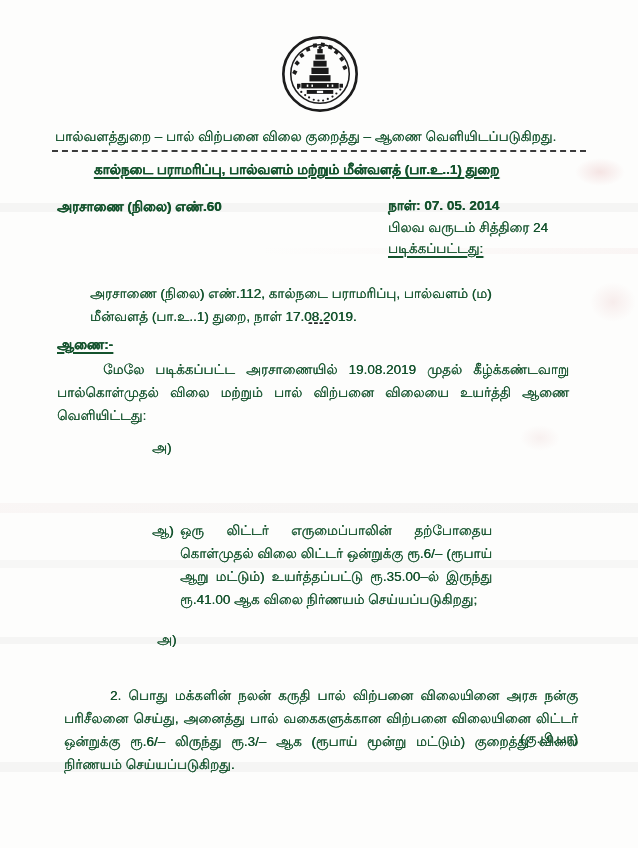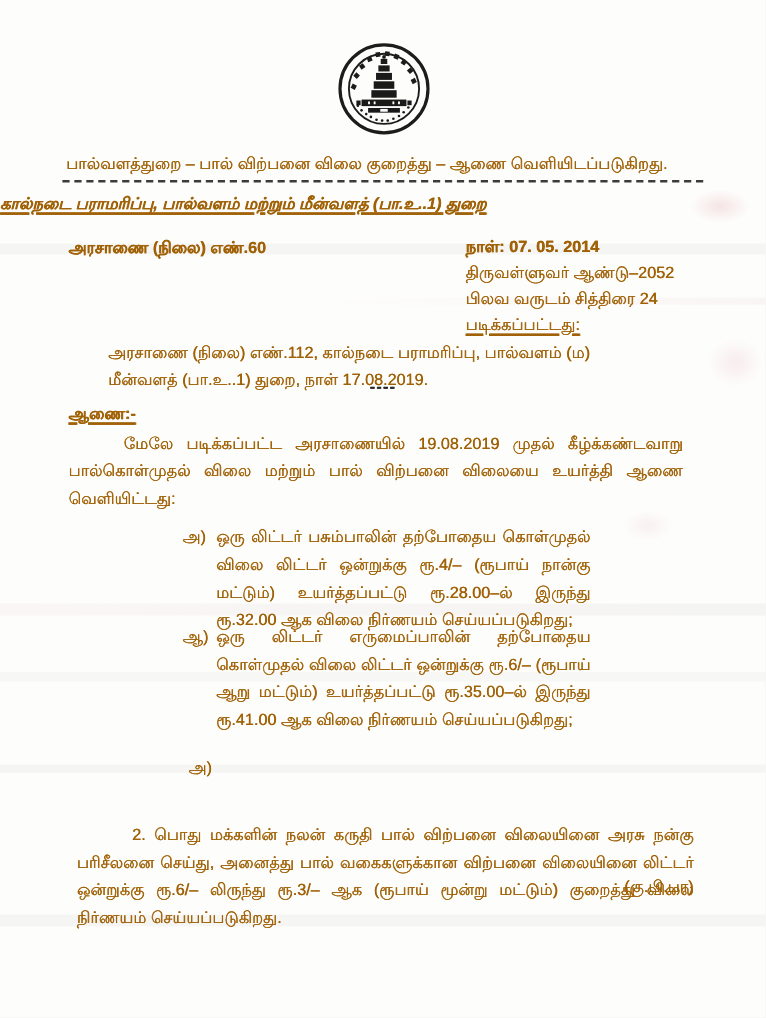--- a/index.html
+++ b/index.html
@@ -25,35 +25,35 @@
   .b6{top:762px;height:10px;background:rgba(0,0,0,0.030);}
   .smudge{position:absolute;pointer-events:none;border-radius:50%;}
   .s1{left:575px;top:158px;width:50px;height:28px;background:radial-gradient(closest-side,rgba(215,140,140,0.22),rgba(215,140,140,0));}
   .s2{left:590px;top:282px;width:46px;height:40px;background:radial-gradient(closest-side,rgba(215,150,150,0.16),rgba(215,150,150,0));}
   .s3{left:520px;top:425px;width:40px;height:26px;background:radial-gradient(closest-side,rgba(210,150,150,0.12),rgba(210,150,150,0));}
 
   .txt{
     position:absolute;
     font-size:13.5px;
     line-height:23px;
-    color:#a16207;
+    color:#14532d;
     text-shadow:0.35px 0 0 currentColor; 
   }
   .bold{font-weight:700;}
   .just{text-align:justify;}
   .und{text-decoration:underline;text-underline-offset:3px;text-decoration-thickness:1.5px;}
 
   .emblem{position:absolute;left:281px;top:34px;width:78px;height:80px;}
 
   .subject{left:55px;top:125px;width:525px;}
   .dashline{
     position:absolute;left:52px;top:150px;width:534px;height:0;
     border-top:2.5px dashed #3b3b3b;
   }
-  .dept{left:0;top:158px;width:593px;text-align:left;font-style:italic;}
+  .dept{left:0;top:158px;width:593px;text-align:center;}
   .go-no{left:57px;top:195px;}
   .dateblock{left:388px;top:195px;line-height:21.5px;}
   .ref{left:90px;top:282px;width:462px;}
   .sepsmall{left:280px;top:311px;width:78px;text-align:center;letter-spacing:1px;font-weight:700;color:#2a2a2a;}
   .orderlbl{left:57px;top:333px;}
   .para1{left:57px;top:358px;width:512px;text-indent:46px;}
   .h-i{left:163px;top:407px;}
   .h-ii{left:141px;top:601px;}
   .mk{width:28px;}
   .mk1a{left:152px;top:436px;}
@@ -141,36 +141,34 @@
   <div class="dashline"></div>
 
   <div class="txt dept">
     <span class="bold und">கால்நடை பராமரிப்பு, பால்வளம் மற்றும் மீன்வளத் (பா.உ..1) துறை</span>
   </div>
 
   <div class="txt go-no bold">அரசாணை (நிலை) எண்.60</div>
 
   <div class="txt dateblock">
     <div class="bold">நாள்: 07. 05. 2014</div>
-    <div>திருவள்ளுவர் ஆண்டு–2052</div>
     <div>பிலவ வருடம் சித்திரை 24</div>
     <div class="und">படிக்கப்பட்டது:</div>
   </div>
 
   <div class="txt ref">அரசாணை (நிலை) எண்.112, கால்நடை பராமரிப்பு, பால்வளம் (ம) மீன்வளத் (பா.உ..1) துறை, நாள் 17.08.2019.</div>
 
   <div class="txt sepsmall">----</div>
 
   <div class="txt orderlbl bold und">ஆணை:-</div>
 
   <div class="txt para1 just">மேலே படிக்கப்பட்ட அரசாணையில் 19.08.2019 முதல் கீழ்க்கண்டவாறு பால்கொள்முதல் விலை மற்றும் பால் விற்பனை விலையை உயர்த்தி ஆணை வெளியிட்டது:</div>
 
 
   <div class="txt mk mk1a">அ)</div>
-  <div class="txt it1a just">ஒரு லிட்டர் பசும்பாலின் தற்போதைய கொள்முதல் விலை லிட்டர் ஒன்றுக்கு ரூ.4/– (ரூபாய் நான்கு மட்டும்) உயர்த்தப்பட்டு ரூ.28.00–ல் இருந்து ரூ.32.00 ஆக விலை நிர்ணயம் செய்யப்படுகிறது;</div>
 
   <div class="txt mk mk1b">ஆ)</div>
   <div class="txt it1b just">ஒரு லிட்டர் எருமைப்பாலின் தற்போதைய கொள்முதல் விலை லிட்டர் ஒன்றுக்கு ரூ.6/– (ரூபாய் ஆறு மட்டும்) உயர்த்தப்பட்டு ரூ.35.00–ல் இருந்து ரூ.41.00 ஆக விலை நிர்ணயம் செய்யப்படுகிறது;</div>
 
 
   <div class="txt mk mk2a">அ)</div>
 
   <div class="txt para2 just">2. பொது மக்களின் நலன் கருதி பால் விற்பனை விலையினை அரசு நன்கு பரிசீலனை செய்து, அனைத்து பால் வகைகளுக்கான விற்பனை விலையினை லிட்டர் ஒன்றுக்கு ரூ.6/– லிருந்து ரூ.3/– ஆக (ரூபாய் மூன்று மட்டும்) குறைத்து விலை நிர்ணயம் செய்யப்படுகிறது.</div>
 
   <div class="txt sig">(கு.பி.பா)</div>

